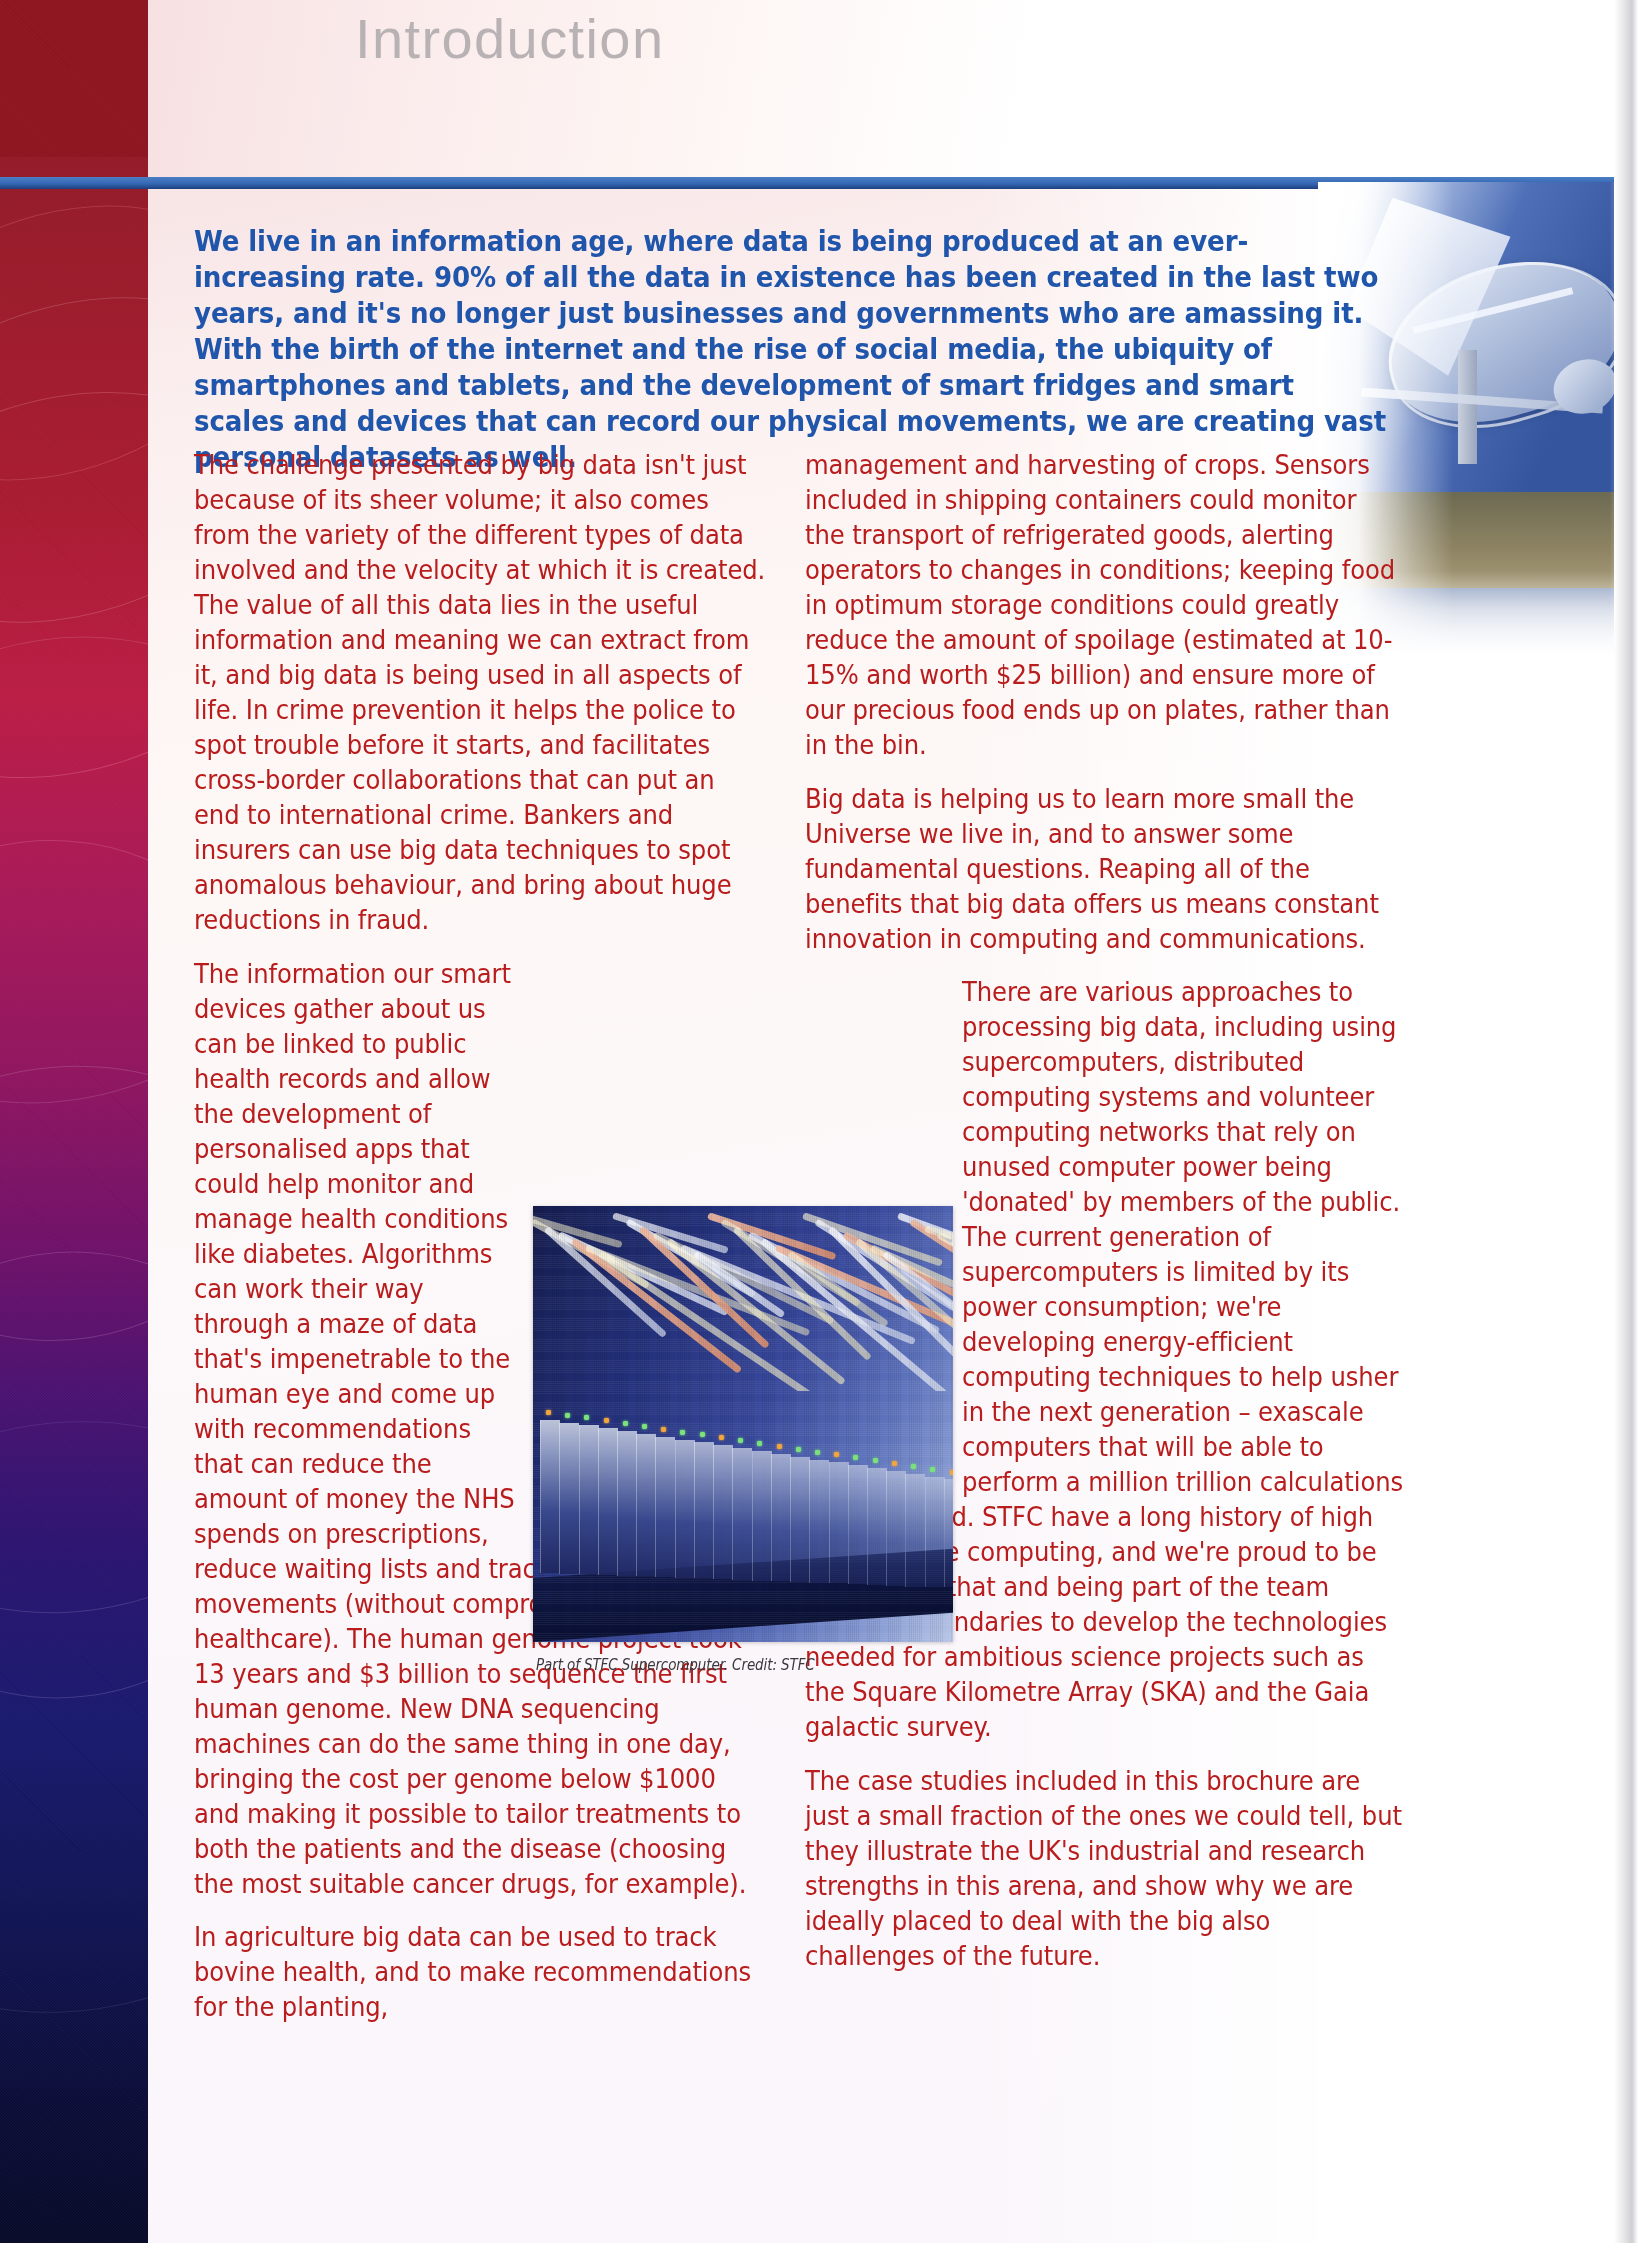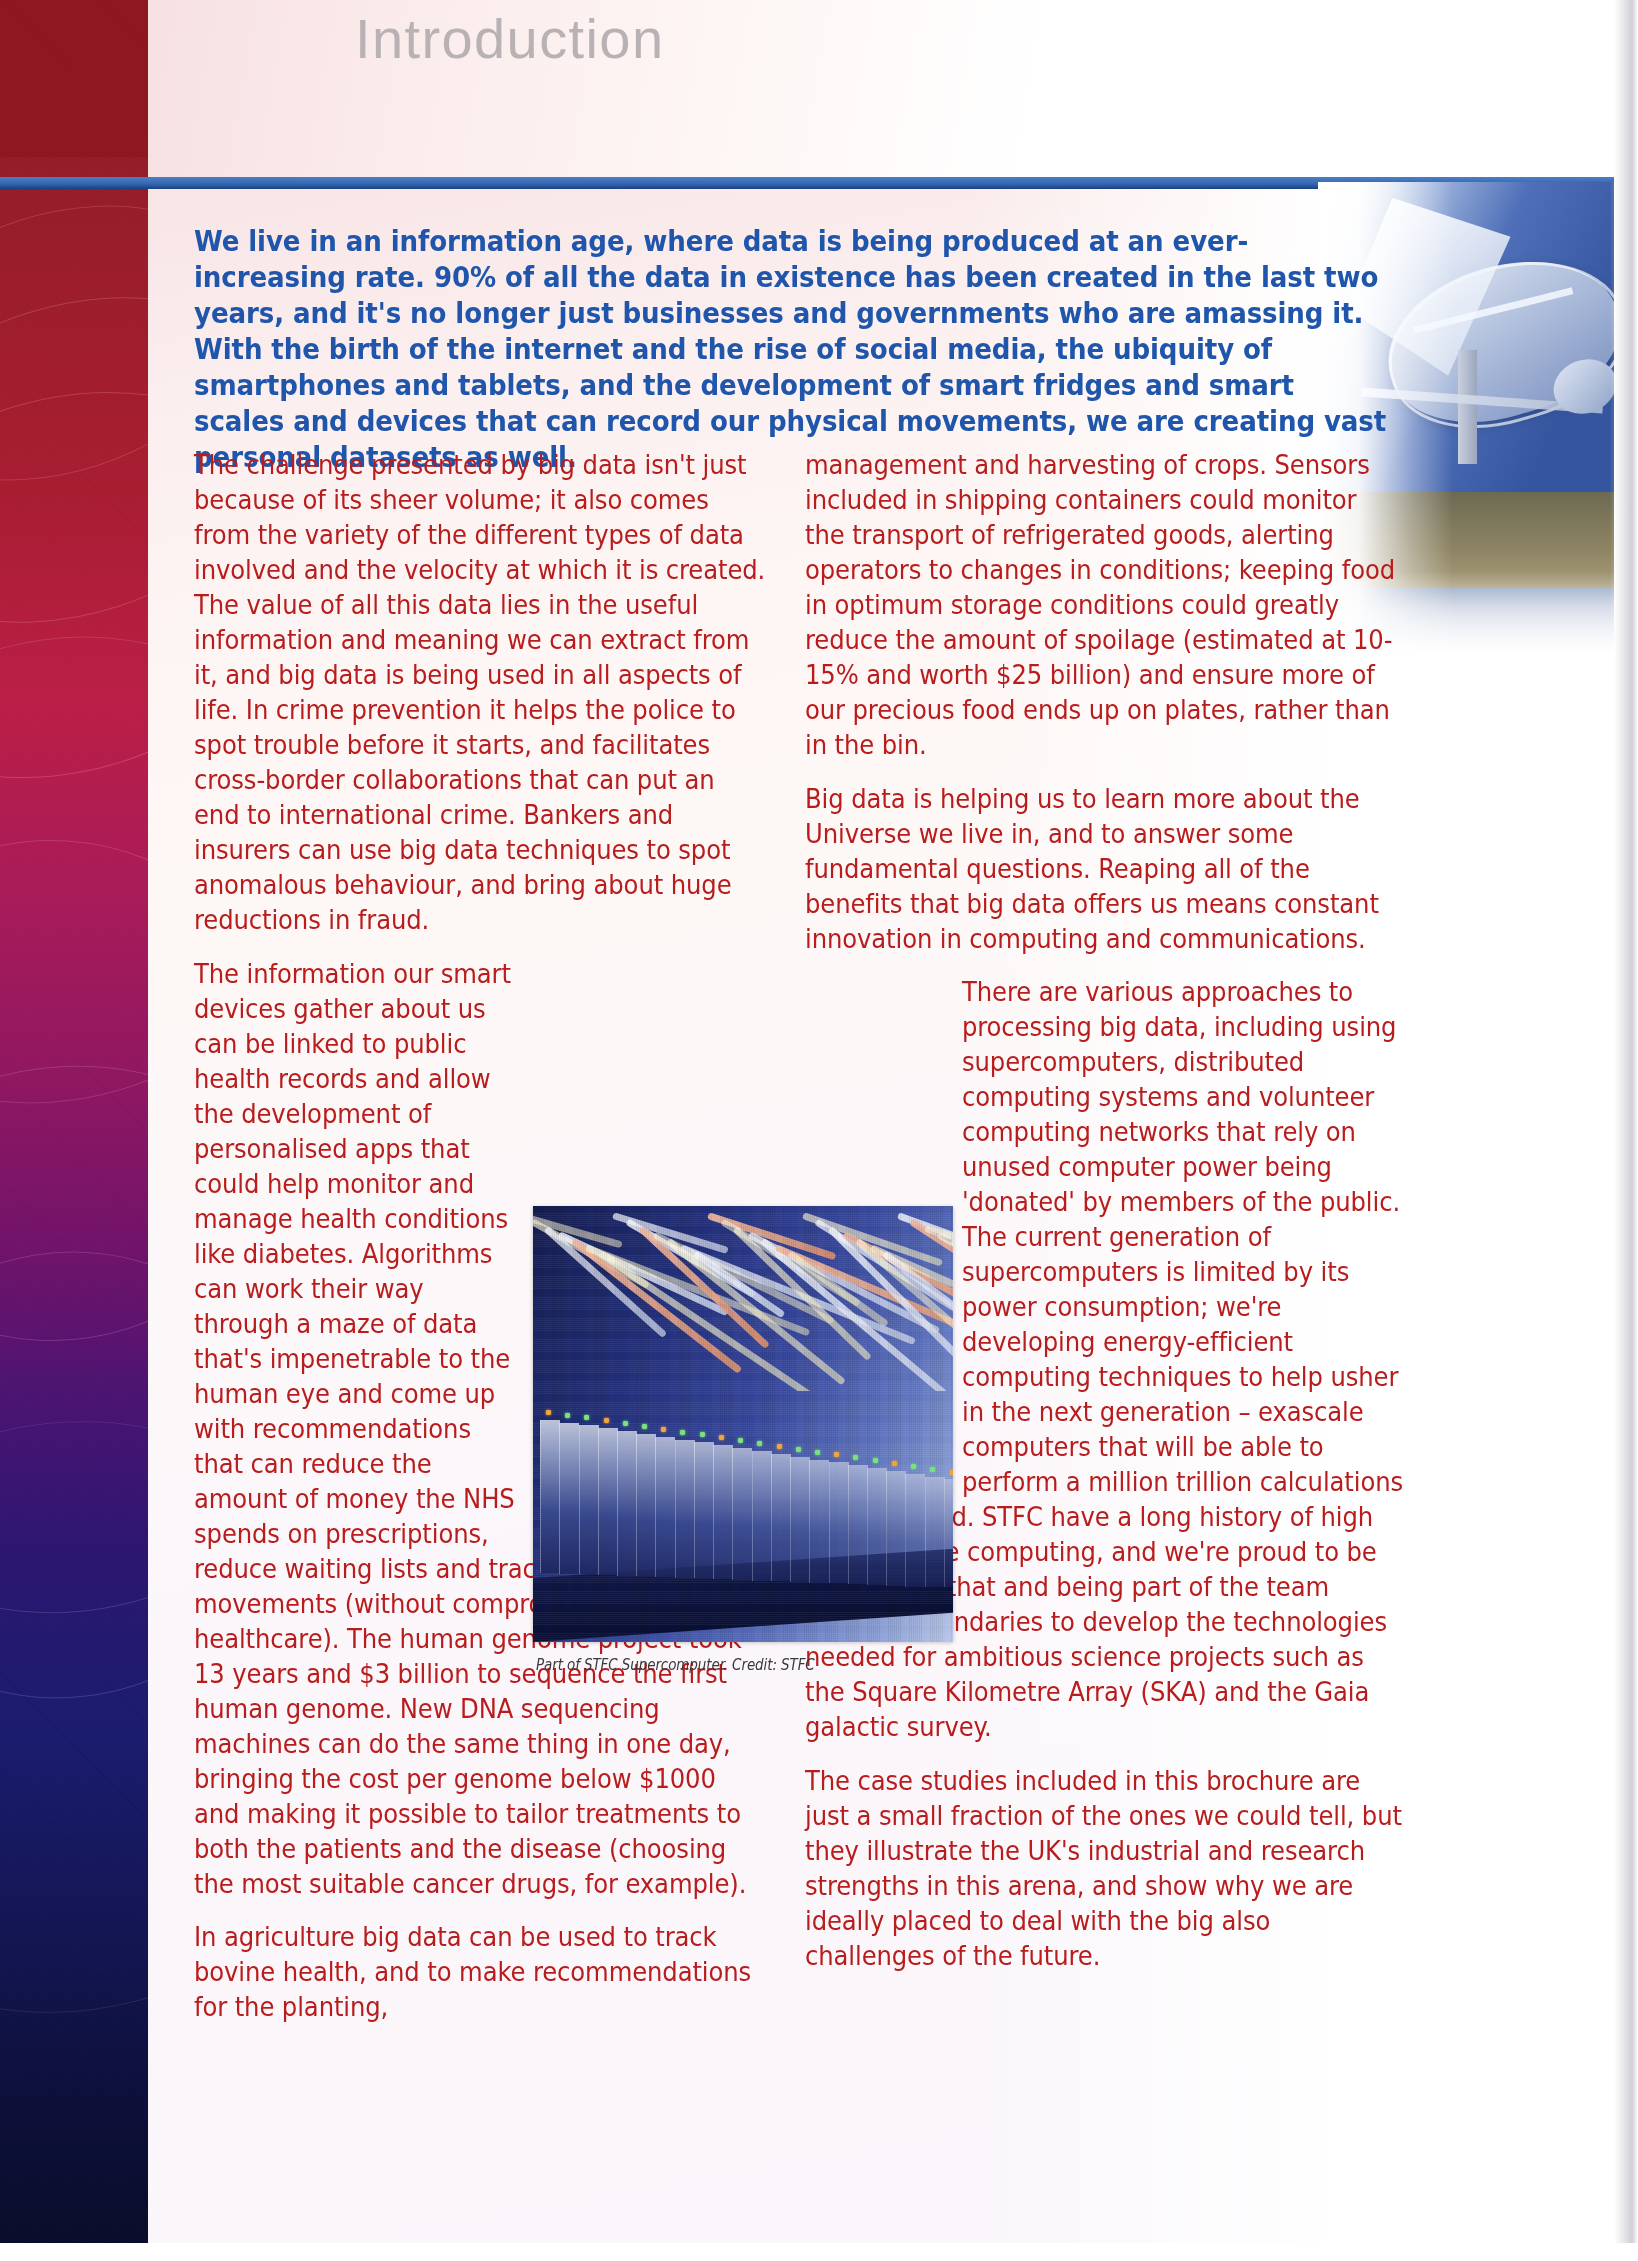--- a/index.html
+++ b/index.html
@@ -297,21 +297,21 @@
     <p>The challenge presented by big data isn't just because of its sheer volume; it also comes from the variety of the different types of data involved and the velocity at which it is created. The value of all this data lies in the useful information and meaning we can extract from it, and big data is being used in all aspects of life. In crime prevention it helps the police to spot trouble before it starts, and facilitates cross-border collaborations that can put an end to international crime. Bankers and insurers can use big data techniques to spot anomalous behaviour, and bring about huge reductions in fraud.</p>
     <p>
       <span class="lw" style="height:591px;"></span>
       <span>The information our smart devices gather about us can be linked to public health records and allow the development of personalised apps that could help monitor and manage health conditions like diabetes. Algorithms can work their way through a maze of data that's impenetrable to the human eye and come up with recommendations that can reduce the amount of money the NHS spends on prescriptions, reduce waiting lists and track patient movements (without compromising healthcare). The human genome project took 13 years and $3 billion to sequence the first human genome. New DNA sequencing machines can do the same thing in one day, bringing the cost per genome below $1000 and making it possible to tailor treatments to both the patients and the disease (choosing the most suitable cancer drugs, for example).</span>
     </p>
     <p>In agriculture big data can be used to track bovine health, and to make recommendations for the planting,</p>
   </div>
 
   <div class="col col-right">
     <p>management and harvesting of crops. Sensors included in shipping containers could monitor the transport of refrigerated goods, alerting operators to changes in conditions; keeping food in optimum storage conditions could greatly reduce the amount of spoilage (estimated at 10-15% and worth $25 billion) and ensure more of our precious food ends up on plates, rather than in the bin.</p>
-    <p>Big data is helping us to learn more about the Universe we live in, and to answer some fundamental questions. Reaping all of the benefits that big data offers us means constant innovation in computing and communications.</p>
+    <p>Big data is helping us to learn more small the Universe we live in, and to answer some fundamental questions. Reaping all of the benefits that big data offers us means constant innovation in computing and communications.</p>
     <p>
       <span class="rw" style="height:395px;margin-top:105px;"></span>
       <span>There are various approaches to processing big data, including using supercomputers, distributed computing systems and volunteer computing networks that rely on unused computer power being 'donated' by members of the public. The current generation of supercomputers is limited by its power consumption; we're developing energy-efficient computing techniques to help usher in the next generation – exascale computers that will be able to perform a million trillion calculations every second. STFC have a long history of high performance computing, and we're proud to be building on that and being part of the team pushing boundaries to develop the technologies needed for ambitious science projects such as the Square Kilometre Array (SKA) and the Gaia galactic survey.</span>
     </p>
     <p>The case studies included in this brochure are just a small fraction of the ones we could tell, but they illustrate the UK's industrial and research strengths in this arena, and show why we are ideally placed to deal with the big also challenges of the future.</p>
   </div>
 
   <div class="server-photo">
     <div class="base"></div>
     <div class="cables">

